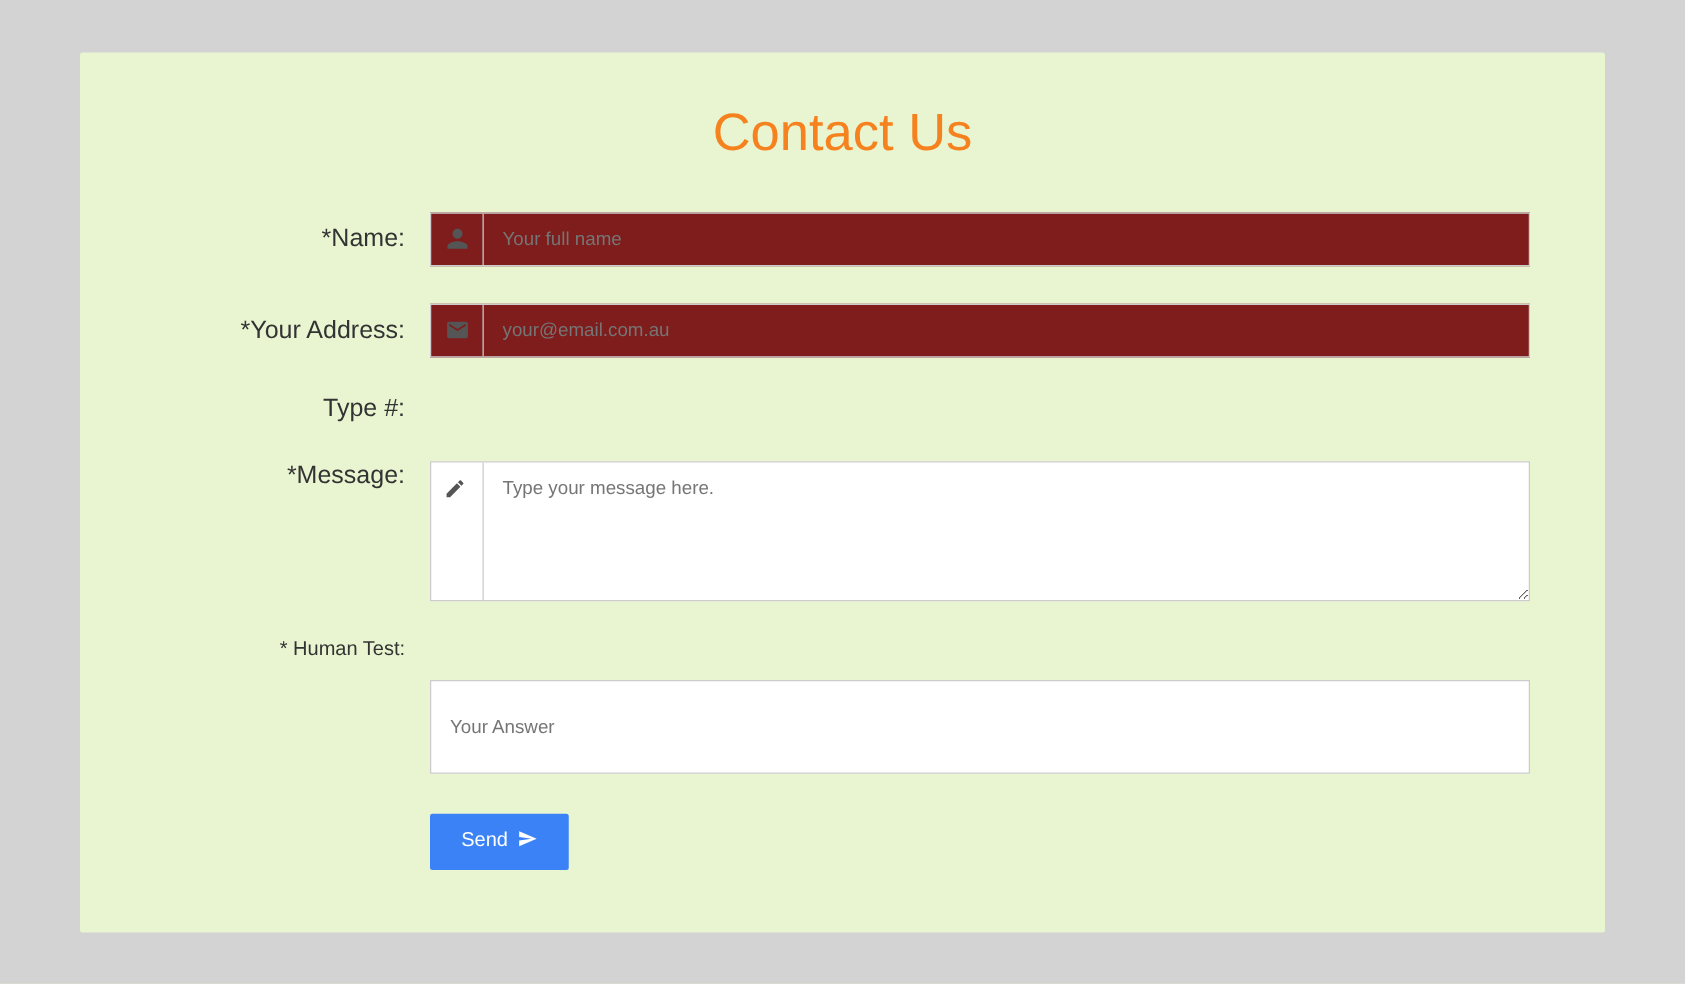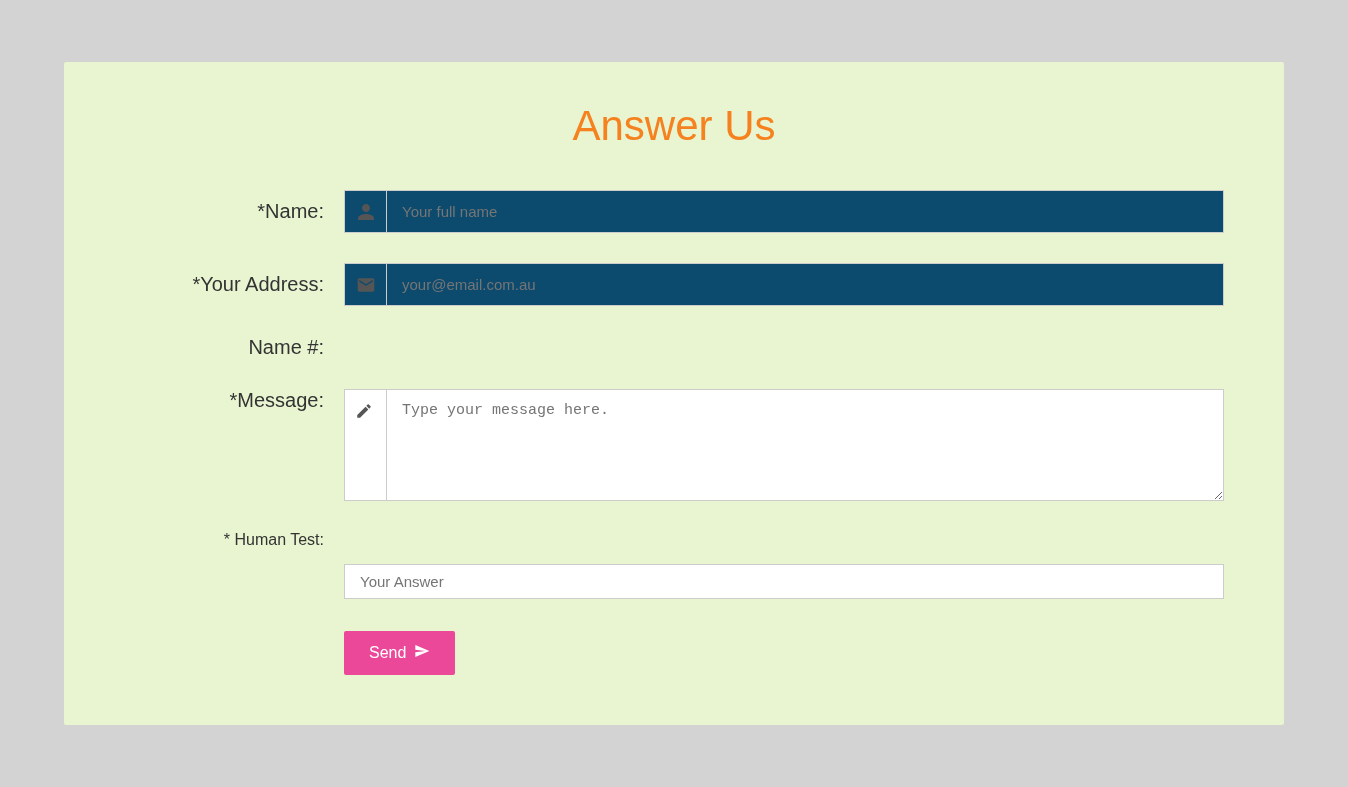--- a/index.html
+++ b/index.html
@@ -57,21 +57,21 @@
       text-align: right;
       padding-right: 20px;
       font-size: 20px;
       color: #333;
       flex-shrink: 0;
     }
 
     .input-wrapper {
       display: flex;
       align-items: center;
-      background: #0c4a6e;
+      background: #7f1d1d;
       border: 1px solid #ccc;
       flex: 1;
     }
 
     .textarea-wrapper {
       display: flex;
       align-items: flex-start;
       background: white;
       border: 1px solid #ccc;
       flex: 1;
@@ -116,21 +116,21 @@
     .form-textarea {
       border: none;
       outline: none;
       padding: 12px 15px;
       font-size: 15px;
       color: #999;
       width: 100%;
       background: transparent;
       resize: vertical;
       min-height: 110px;
-      font-family: Liberation Mono, monospace;
+      font-family: Liberation Sans, sans-serif;
     }
 
     .human-test-row {
       display: flex;
       flex-direction: column;
       margin-bottom: 32px;
       padding-left: 220px;
     }
 
     .human-test-label-row {
@@ -158,34 +158,34 @@
     }
 
     .answer-input-wrapper {
       border: 1px solid #ccc;
       background: white;
     }
 
     .answer-input {
       border: none;
       outline: none;
-      padding: 8px 15px;
+      padding: 28px 15px;
       font-size: 15px;
       color: #999;
       width: 100%;
       background: transparent;
     }
 
     .send-row {
       padding-left: 220px;
       margin-top: 10px;
     }
 
     .send-button {
-      background-color: #ec4899;
+      background-color: #3b82f6;
       color: white;
       border: none;
       padding: 12px 25px;
       font-size: 16px;
       cursor: pointer;
       display: flex;
       align-items: center;
       gap: 8px;
       border-radius: 2px;
     }
@@ -193,21 +193,21 @@
     .send-icon {
       font-size: 16px;
     }
   </style>
 </head>
 <body>
 
 <div class="page-wrapper">
   <div class="form-container">
 
-    <h1 class="page-title">Answer Us</h1>
+    <h1 class="page-title">Contact Us</h1>
 
     <div class="form-row">
       <div class="label-col">*Name:</div>
       <div class="input-wrapper">
         <div class="icon-cell">
           <svg width="20" height="20" viewBox="0 0 24 24" fill="#555">
             <path d="M12 12c2.7 0 4.8-2.1 4.8-4.8S14.7 2.4 12 2.4 7.2 4.5 7.2 7.2 9.3 12 12 12zm0 2.4c-3.2 0-9.6 1.6-9.6 4.8v2.4h19.2v-2.4c0-3.2-6.4-4.8-9.6-4.8z"></path>
           </svg>
         </div>
         <input class="form-input" type="text" placeholder="Your full name" style="">
@@ -220,21 +220,21 @@
         <div class="icon-cell">
           <svg width="20" height="20" viewBox="0 0 24 24" fill="#555">
             <path d="M20 4H4c-1.1 0-2 .9-2 2v12c0 1.1.9 2 2 2h16c1.1 0 2-.9 2-2V6c0-1.1-.9-2-2-2zm0 4l-8 5-8-5V6l8 5 8-5v2z"></path>
           </svg>
         </div>
         <input class="form-input" type="email" placeholder="your@email.com.au" style="">
       </div>
     </div>
 
     <div class="form-row">
-      <div class="label-col">Name #:</div>
+      <div class="label-col">Type #:</div>
     </div>
 
     <div class="form-row message-row">
       <div class="label-col">*Message:</div>
       <div class="textarea-wrapper">
         <div class="textarea-icon-cell">
           <svg width="18" height="18" viewBox="0 0 24 24" fill="#555">
             <path d="M3 17.25V21h3.75L17.81 9.94l-3.75-3.75L3 17.25zM20.71 7.04c.39-.39.39-1.02 0-1.41l-2.34-2.34c-.39-.39-1.02-.39-1.41 0l-1.83 1.83 3.75 3.75 1.83-1.83z"></path>
           </svg>
         </div>

